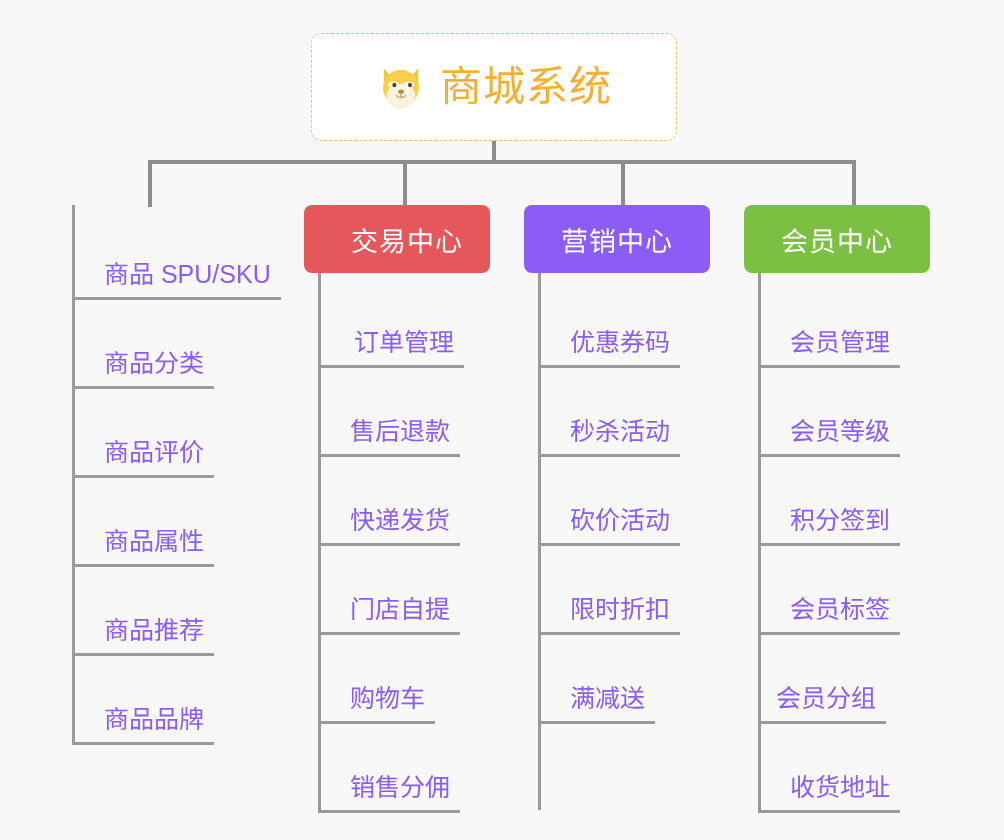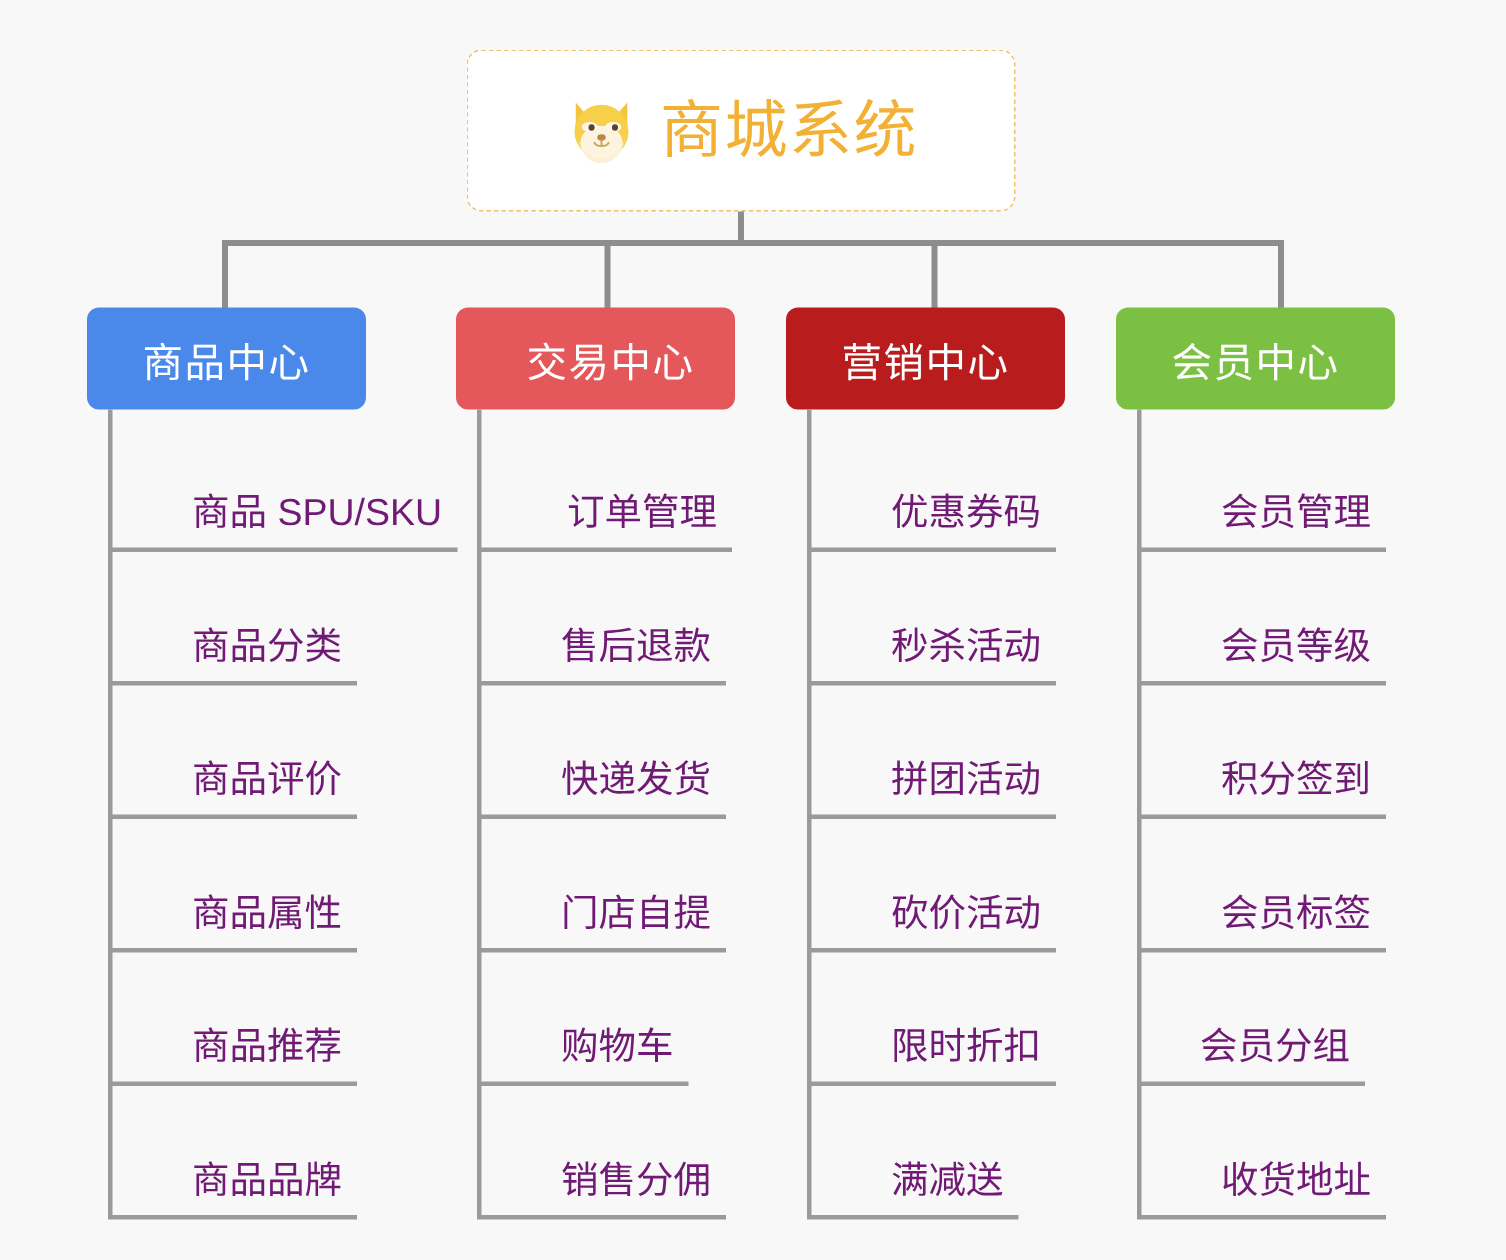--- a/index.html
+++ b/index.html
@@ -141,23 +141,22 @@
     margin-left: 14px;
     padding: 0 10px 8px 32px;
     border-bottom: 3px solid #9a9a9a;
     display: inline-block;
   }
   .col-1 .leaf-inner, .col-2 .leaf-inner, .col-3 .leaf-inner { margin-left: 40px; }
 
   .leaf-label {
     font-size: 25px;
     line-height: 1.2;
-    color: #701a75;
+    color: #8b5cf6;
     white-space: nowrap;
-    margin-left: 24px;
   }
 </style>
 </head>
 <body style="background: rgb(248, 248, 248);">
 
 <div class="mindmap">
 
   <div class="root-node" style="background: rgb(255, 255, 255); border-color: rgb(240, 192, 106);">
     <svg class="root-icon" viewBox="0 0 64 64" aria-hidden="true">
       <path d="M10 8 L10 30 L22 22 Z" fill="#f3c53f"></path>
@@ -178,23 +177,20 @@
   </div>
 
   <div class="conn conn-v stem-root" style="background: rgb(141, 141, 141);"></div>
   <div class="conn conn-h bus" style="background: rgb(141, 141, 141);"></div>
   <div class="drop drop-0" style="background: rgb(141, 141, 141);"></div>
   <div class="drop drop-1" style="background: rgb(141, 141, 141);"></div>
   <div class="drop drop-2" style="background: rgb(141, 141, 141);"></div>
   <div class="drop drop-3" style="background: rgb(141, 141, 141);"></div>
 
   <div class="column col-0">
-    <div class="cat-box" style="background: rgb(74, 137, 234);">
-      <span>商品中心</span>
-    </div>
     <div class="leaf-list">
       <div class="spine" style="background: rgb(154, 154, 154); height: 537px;"></div>
       <div class="leaf">
           <div class="leaf-inner" style="border-bottom-color: rgb(154, 154, 154);"><span class="leaf-label">商品 SPU/SKU</span></div>
         </div>
       <div class="leaf">
           <div class="leaf-inner" style="border-bottom-color: rgb(154, 154, 154);"><span class="leaf-label">商品分类</span></div>
         </div>
       <div class="leaf">
           <div class="leaf-inner" style="border-bottom-color: rgb(154, 154, 154);"><span class="leaf-label">商品评价</span></div>
@@ -232,33 +228,30 @@
       <div class="leaf">
           <div class="leaf-inner" style="border-bottom-color: rgb(154, 154, 154);"><span class="leaf-label">购物车</span></div>
         </div>
       <div class="leaf">
           <div class="leaf-inner" style="border-bottom-color: rgb(154, 154, 154);"><span class="leaf-label">销售分佣</span></div>
         </div>
     </div>
   </div>
 
   <div class="column col-2">
-    <div class="cat-box" style="background: #b91c1c;">
+    <div class="cat-box" style="background: #8b5cf6;">
       <span>营销中心</span>
     </div>
     <div class="leaf-list">
       <div class="spine" style="background: rgb(154, 154, 154); height: 537px;"></div>
       <div class="leaf">
           <div class="leaf-inner" style="border-bottom-color: rgb(154, 154, 154);"><span class="leaf-label">优惠券码</span></div>
         </div>
       <div class="leaf">
           <div class="leaf-inner" style="border-bottom-color: rgb(154, 154, 154);"><span class="leaf-label">秒杀活动</span></div>
-        </div>
-      <div class="leaf">
-          <div class="leaf-inner" style="border-bottom-color: rgb(154, 154, 154);"><span class="leaf-label">拼团活动</span></div>
         </div>
       <div class="leaf">
           <div class="leaf-inner" style="border-bottom-color: rgb(154, 154, 154);"><span class="leaf-label">砍价活动</span></div>
         </div>
       <div class="leaf">
           <div class="leaf-inner" style="border-bottom-color: rgb(154, 154, 154);"><span class="leaf-label">限时折扣</span></div>
         </div>
       <div class="leaf">
           <div class="leaf-inner" style="border-bottom-color: rgb(154, 154, 154);"><span class="leaf-label">满减送</span></div>
         </div>

